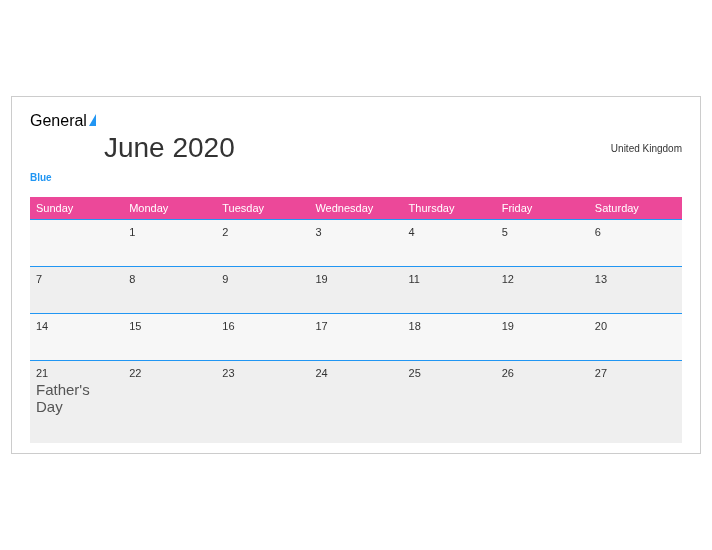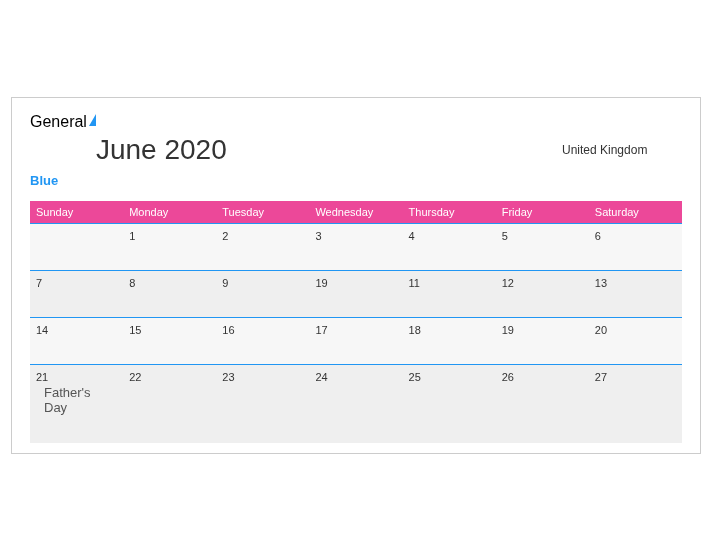--- a/index.html
+++ b/index.html
@@ -16,28 +16,29 @@
       width: 690px;
       background: #fff;
       border: 1px solid #ccc;
       padding: 16px 18px 10px 18px;
     }
     .calendar-header {
       display: flex;
       align-items: center;
       justify-content: space-between;
       margin-bottom: 14px;
+      gap: 8px;
     }
     .logo {
       display: flex;
       flex-direction: column;
       line-height: 1;
     }
     .logo-blue {
-      font-size: 13px;
+      font-size: 10px;
       color: #2196f3;
       font-weight: bold;
       margin-top: 44px;
     }
     .logo-icon {
       display: inline-block;
       width: 0;
       height: 0;
       border-left: 7px solid transparent;
       border-bottom: 12px solid #2196f3;
@@ -46,23 +47,23 @@
       position: relative;
       top: -2px;
     }
     .calendar-title {
       font-size: 28px;
       color: #333;
       font-weight: normal;
       flex: 1;
     }
     .calendar-region {
-      font-size: 12px;
+      font-size: 10px;
       color: #333;
-      text-align: left;
+      text-align: right;
       min-width: 120px;
     }
     table {
       width: 100%;
       border-collapse: collapse;
     }
     thead tr {
       background-color: #ec4899;
     }
     thead th {
@@ -82,24 +83,23 @@
       color: #333;
       vertical-align: top;
       width: calc(100% / 7);
       background: #f7f7f7;
     }
     tbody tr:nth-child(even) td {
       background: #efefef;
     }
     .holiday {
       display: block;
-      font-size: 13px;
+      font-size: 15px;
       color: #555;
       margin-top: 2px;
-      margin-left: 8px;
     }
   </style>
 </head>
 <body>
 
 <div class="calendar-container">
   <div class="calendar-header">
     <div class="logo">
       <span>
         <span>General</span><span class="logo-icon"></span>

